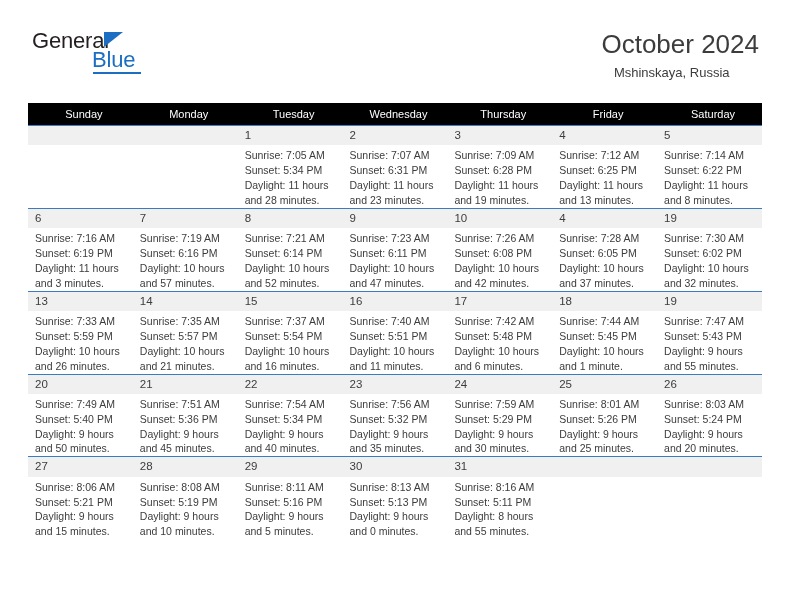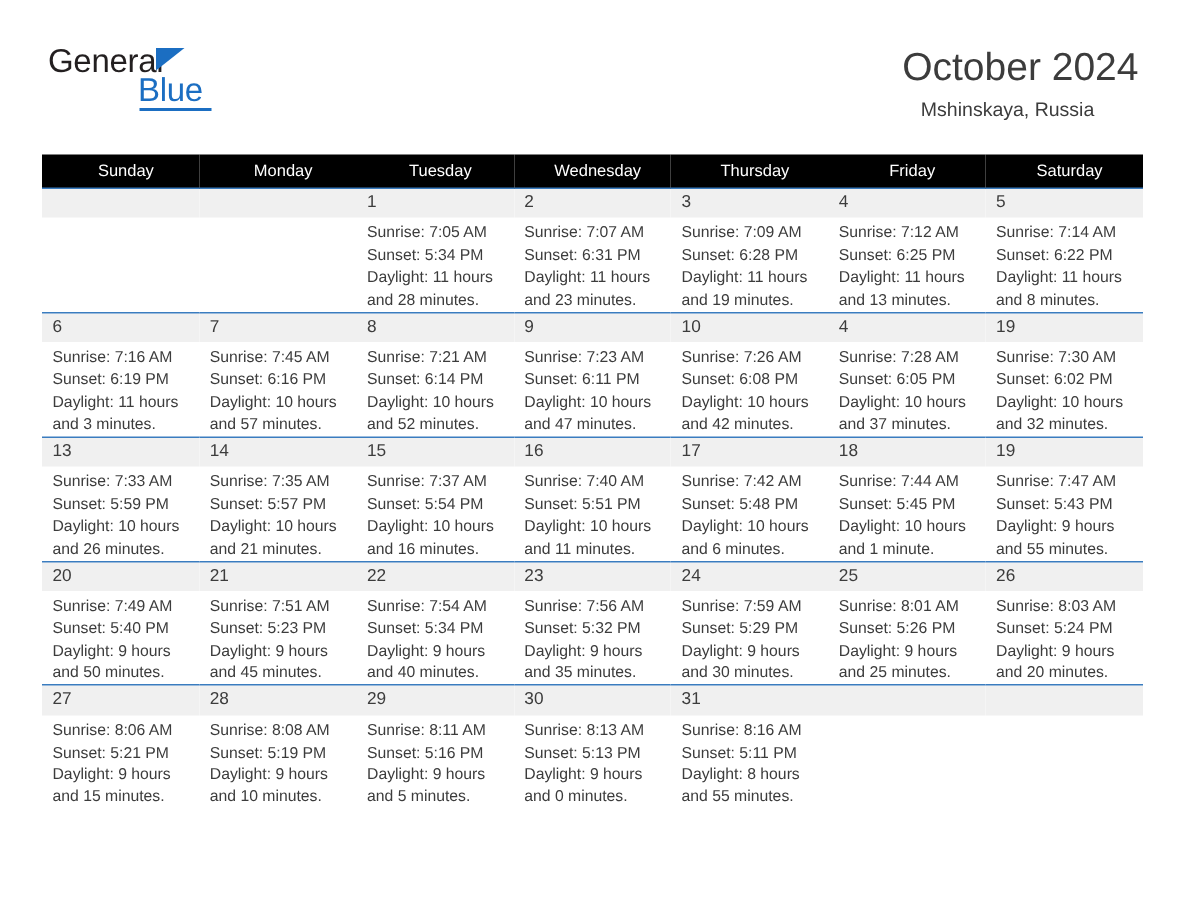--- a/index.html
+++ b/index.html
@@ -233,21 +233,21 @@
           <div class="daynum">6</div>
           <div class="details">
             <div>Sunrise: 7:16 AM</div>
             <div>Sunset: 6:19 PM</div>
             <div class="daylight">Daylight: 11 hours and 3 minutes.</div>
           </div>
         </td>
         <td>
           <div class="daynum">7</div>
           <div class="details">
-            <div>Sunrise: 7:45 AM</div>
+            <div>Sunrise: 7:19 AM</div>
             <div>Sunset: 6:16 PM</div>
             <div class="daylight">Daylight: 10 hours and 57 minutes.</div>
           </div>
         </td>
         <td>
           <div class="daynum">8</div>
           <div class="details">
             <div>Sunrise: 7:21 AM</div>
             <div>Sunset: 6:14 PM</div>
             <div class="daylight">Daylight: 10 hours and 52 minutes.</div>
@@ -350,21 +350,21 @@
           <div class="details">
             <div>Sunrise: 7:49 AM</div>
             <div>Sunset: 5:40 PM</div>
             <div class="daylight">Daylight: 9 hours and 50 minutes.</div>
           </div>
         </td>
         <td>
           <div class="daynum">21</div>
           <div class="details">
             <div>Sunrise: 7:51 AM</div>
-            <div>Sunset: 5:23 PM</div>
+            <div>Sunset: 5:36 PM</div>
             <div class="daylight">Daylight: 9 hours and 45 minutes.</div>
           </div>
         </td>
         <td>
           <div class="daynum">22</div>
           <div class="details">
             <div>Sunrise: 7:54 AM</div>
             <div>Sunset: 5:34 PM</div>
             <div class="daylight">Daylight: 9 hours and 40 minutes.</div>
           </div>

